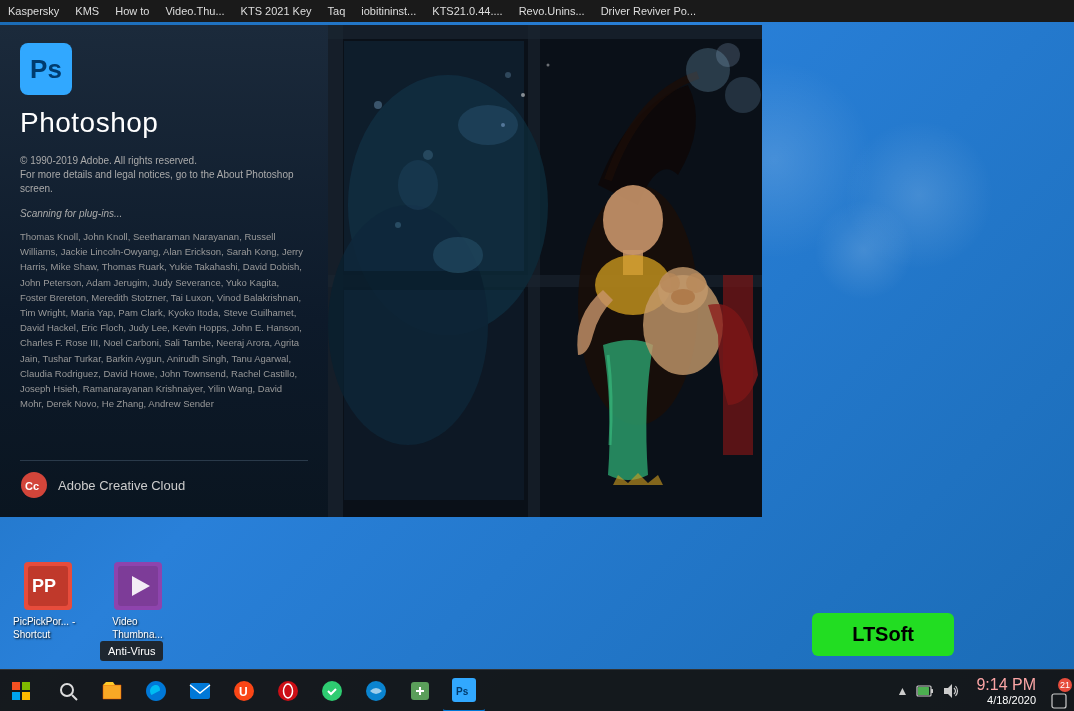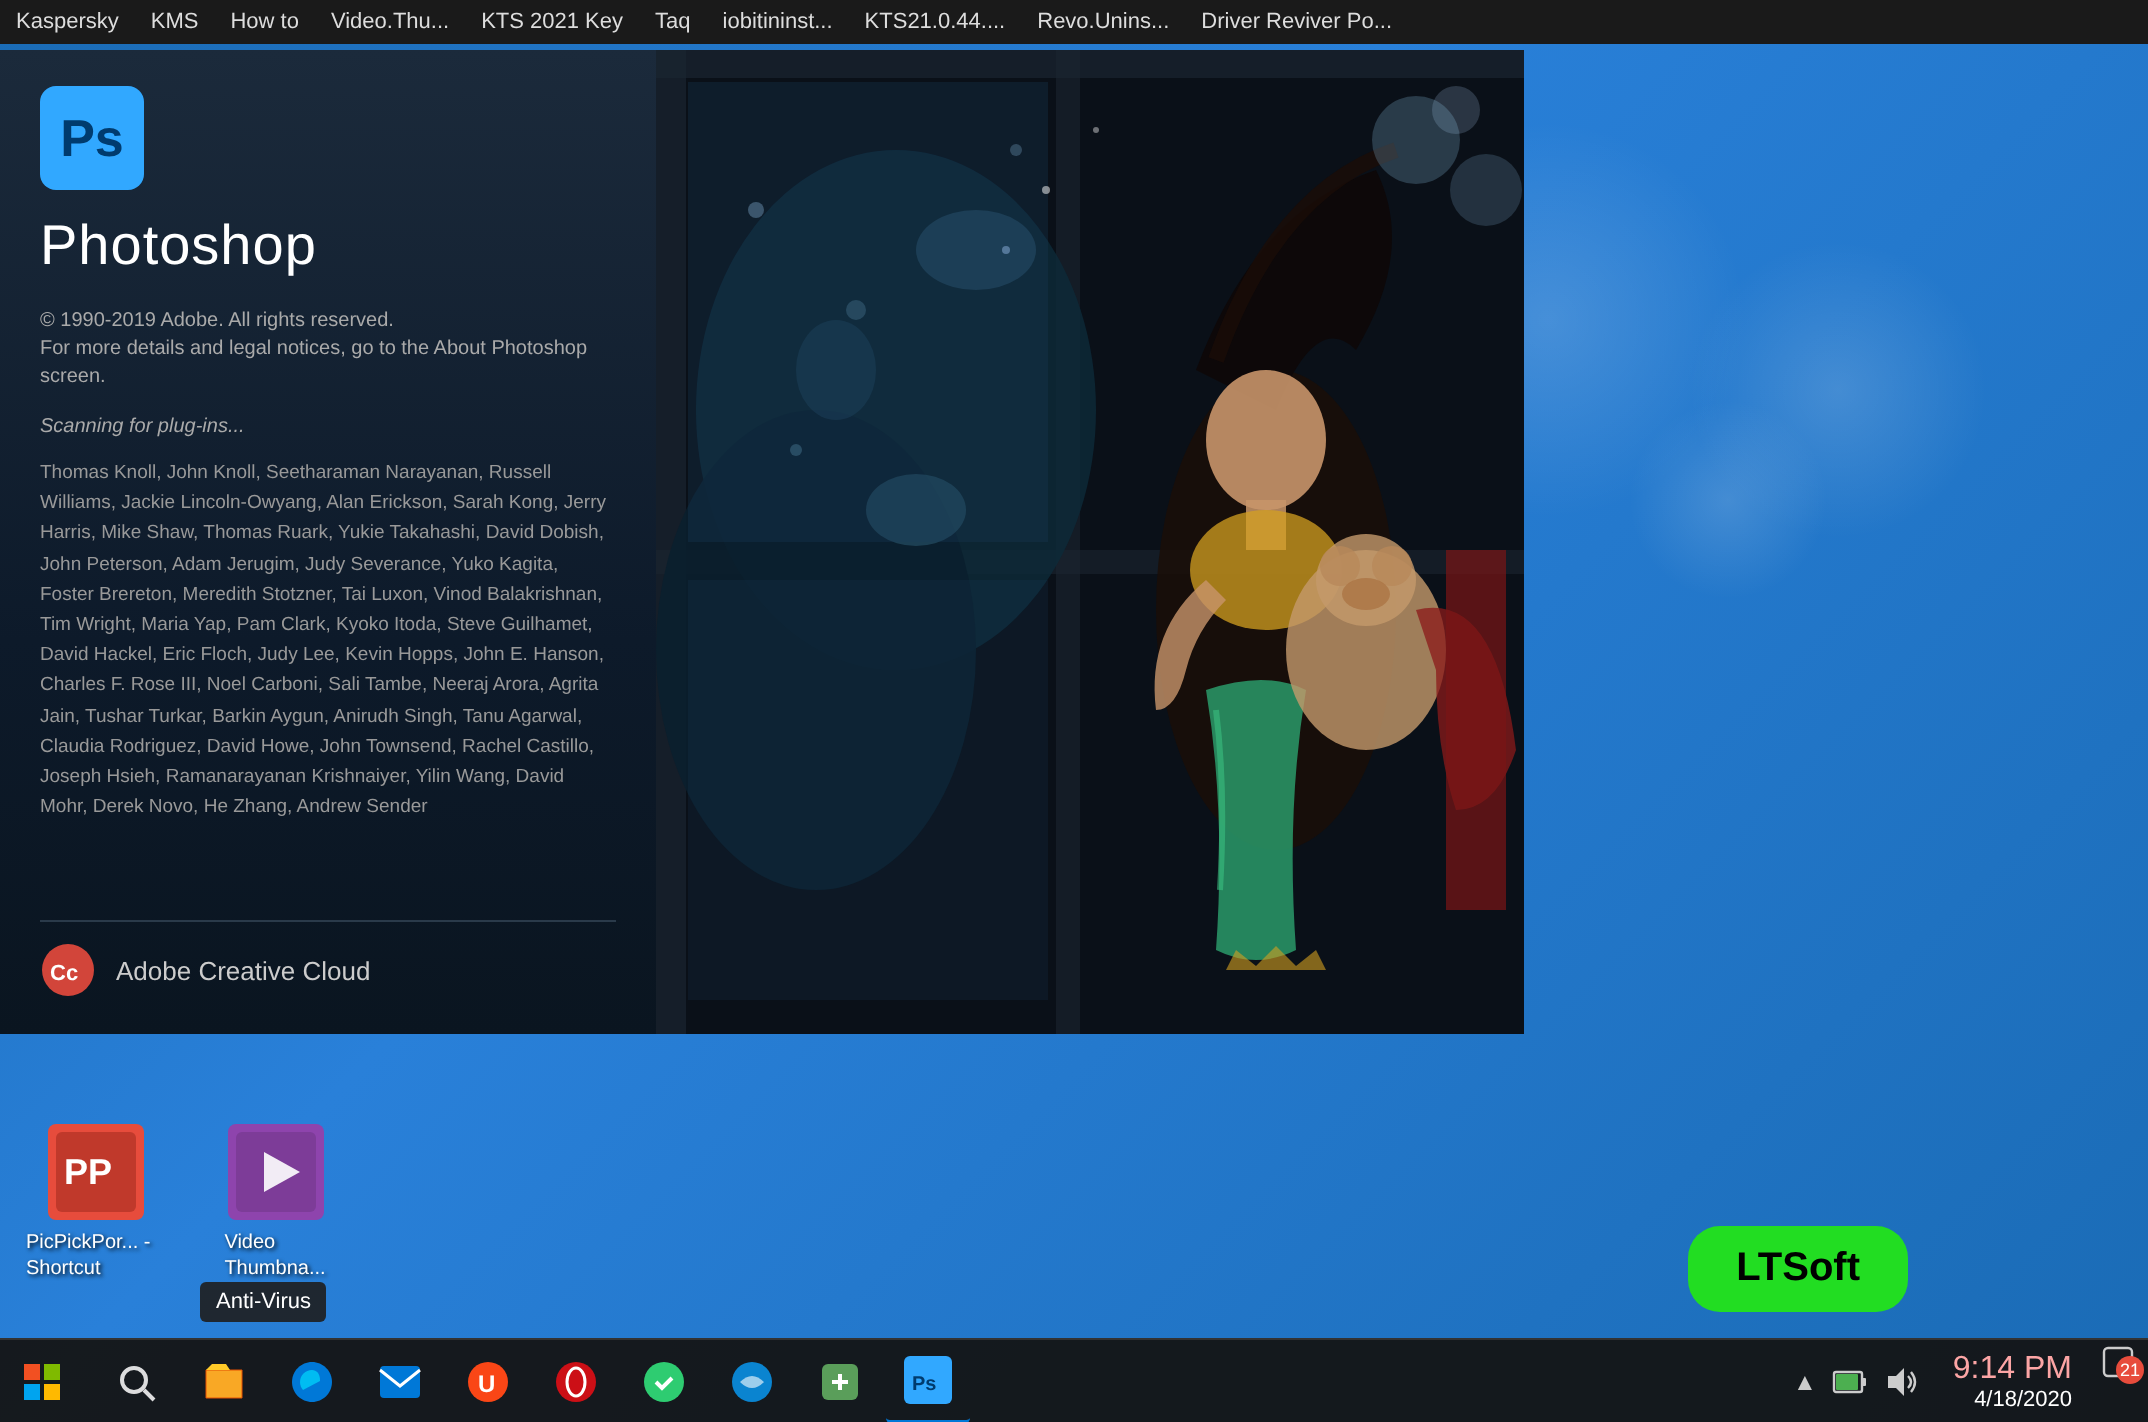--- a/index.html
+++ b/index.html
@@ -186,22 +186,22 @@
 
     
     .ltsoft-btn {
       position: absolute;
       bottom: 55px;
       right: 120px;
       background: #22dd22;
       color: #000;
       font-size: 20px;
       font-weight: bold;
-      padding: 10px 24px;
-      border-radius: 16px;
+      padding: 10px 40px;
+      border-radius: 6px;
       z-index: 30;
       cursor: pointer;
       border: none;
     }
 
     
     .bg-blob {
       position: absolute;
       border-radius: 50%;
       background: radial-gradient(circle, rgba(255,255,255,0.15) 0%, transparent 70%);
@@ -291,21 +291,21 @@
     }
     .clock-date {
       font-size: 11px;
       color: #fff;
     }
 
     .taskbar-notif {
       width: 30px;
       height: 38px;
       display: flex;
-      align-items: flex-start;
+      align-items: flex-end;
       justify-content: center;
       cursor: pointer;
       color: #fff;
       font-size: 11px;
       position: relative;
     }
     .notif-badge {
       position: absolute;
       top: 6px;
       right: 2px;

